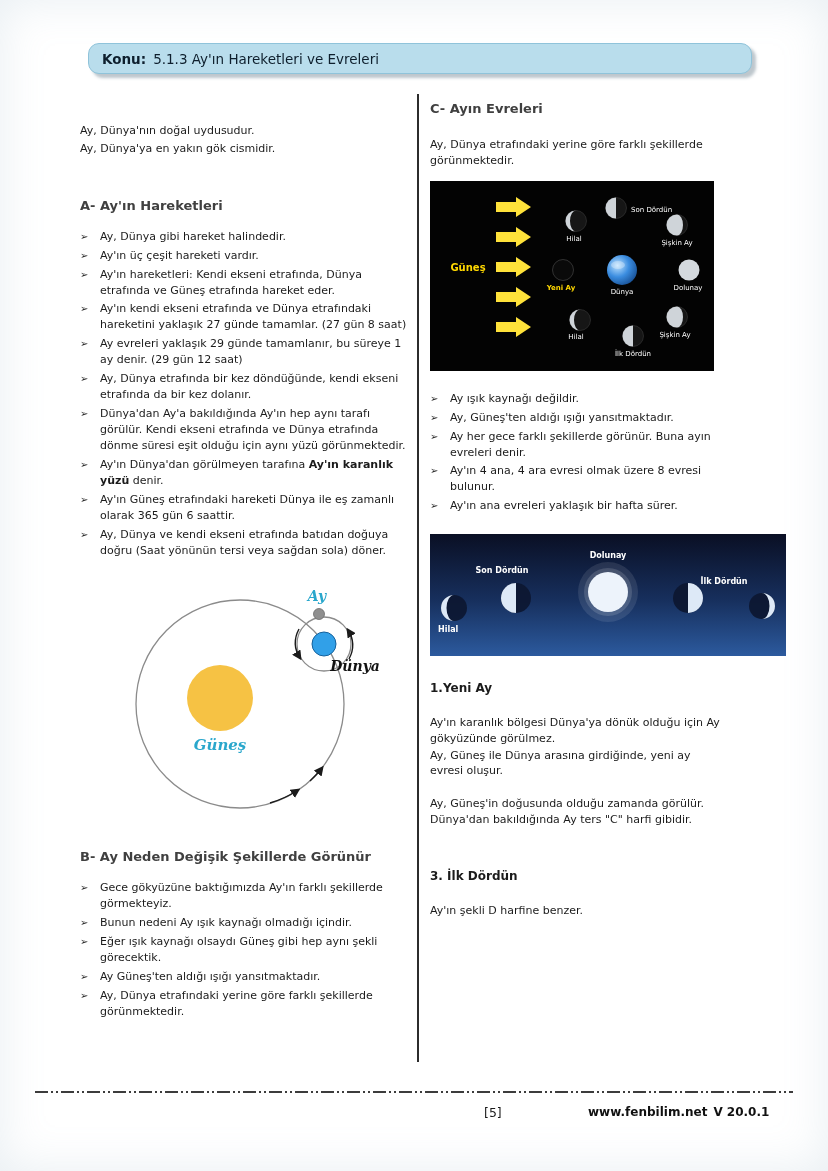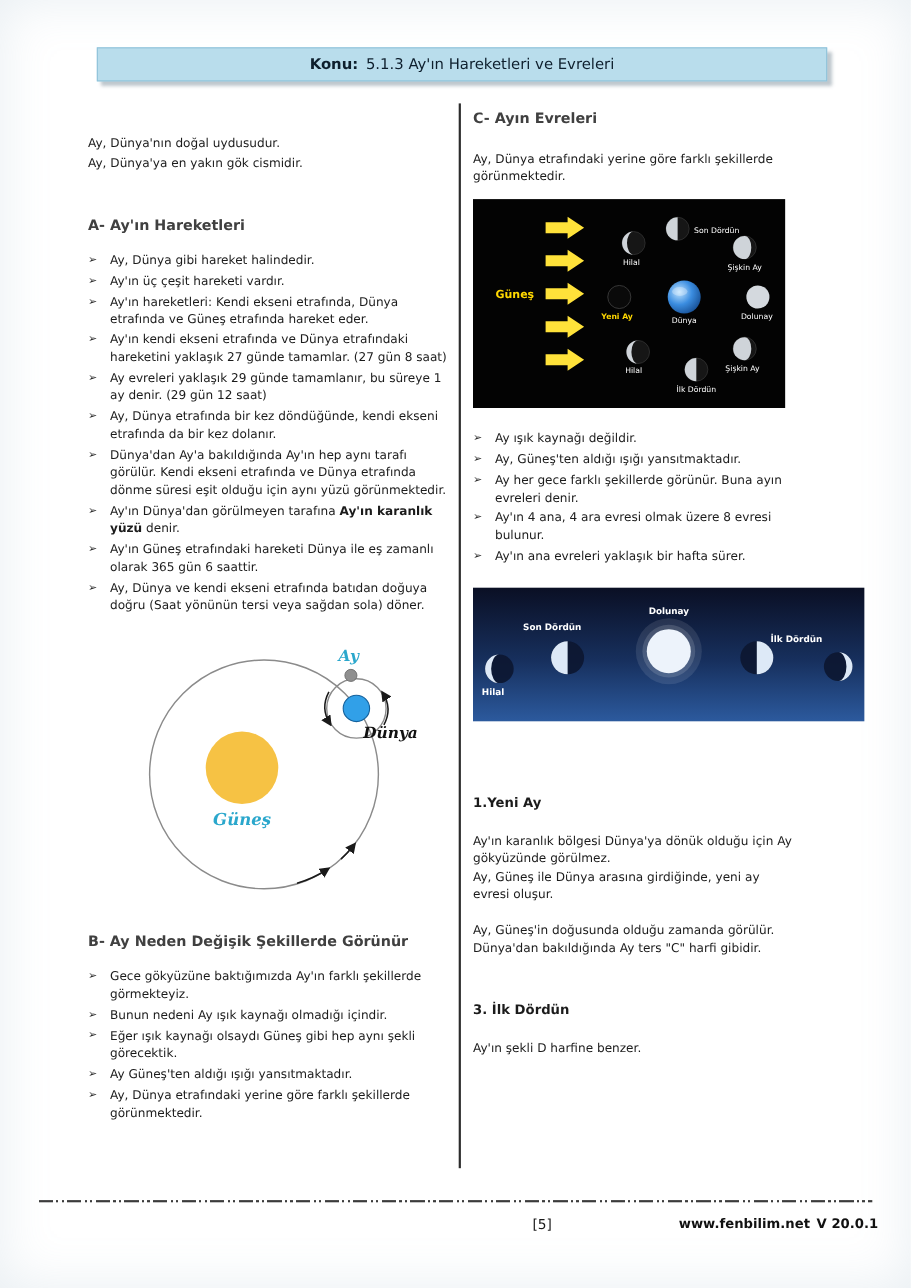--- a/index.html
+++ b/index.html
@@ -11,24 +11,24 @@
     color:#1b1b1b;
   }
   .page {
     position:absolute; inset:0; background:#fff;
     box-shadow: inset 0 0 46px rgba(140,170,190,.20);
     overflow:hidden;
   }
   
   .banner {
     position:absolute; left:88px; top:43px; width:664px; height:31px;
-    background:#b9ddec; border:1px solid #8fc3da; border-radius:0;
+    background:#b9ddec; border:1px solid #8fc3da; border-radius:11px;
     box-shadow:4px 4px 3px rgba(110,130,145,.45);
     display:flex; align-items:center; gap:7px; padding:0 13px;
-    font-size:13.5px; color:#0e1f2d;justify-content:center;
+    font-size:13.5px; color:#0e1f2d;
   }
   .banner-label { font-weight:bold; }
   
   .col { position:absolute; top:100px; font-size:11px; line-height:1.45; }
   .col-left  { left:80px;  width:331px;margin-top:23px; }
   .col-right { left:430px; width:290px; }
   .divider { position:absolute; left:417px; top:94px; width:1.5px; height:968px; background:#2c2c2c; }
 
   .intro div { margin-bottom:2px; }
   .sec-title { font-size:13px; font-weight:bold; color:#404040; }
@@ -38,36 +38,36 @@
   .bullet { display:flex; gap:7px; margin-bottom:3px; }
   .bullet .mark { flex:0 0 13px; font-size:10px; padding-top:1px; color:#2a2a2a; }
   .bullet .btext { flex:1; }
 
   .orbit-fig { margin:16px 0 0 28px; width:310px; height:240px; }
   .phase-fig { margin-top:12px; width:284px; height:190px; display:block; }
   .sky-fig   { margin-top:20px; width:356px; height:122px; display:block; }
 
   .c-intro { margin-top:18px; }
   .sub-title { font-weight:bold; font-size:12px; }
-  .sub1 { margin-top:66px; }
+  .sub1 { margin-top:24px; }
   .sub2 { margin-top:54px; }
   .sub3 { margin-top:40px; }
   .sub-body { margin-top:17px; }
   .sub-body div { margin-bottom:1px; }
 
   
   .footer-rule {
     position:absolute; left:35px; top:1091px; width:758px; height:1.8px;
     background:repeating-linear-gradient(90deg,
       #3c3c3c 0 13px, transparent 13px 16px,
       #3c3c3c 16px 18px, transparent 18px 21px,
       #3c3c3c 21px 23px, transparent 23px 26px);
   }
   .page-number { position:absolute; left:484px; top:1105px; font-size:12.5px; color:#1a1a1a; }
-  .site-line { position:absolute; left:617px; top:1105px; font-size:12px; font-weight:bold; color:#111; }
+  .site-line { position:absolute; left:588px; top:1105px; font-size:12px; font-weight:bold; color:#111; }
   .site-line span { margin-right:6px; }
 
   .svg-serif-label { font-family:"DejaVu Serif","Liberation Serif",serif; font-style:italic; font-weight:bold; }
 </style>
 </head>
 <body>
 
 <div class="page">
 
   <div class="banner">

